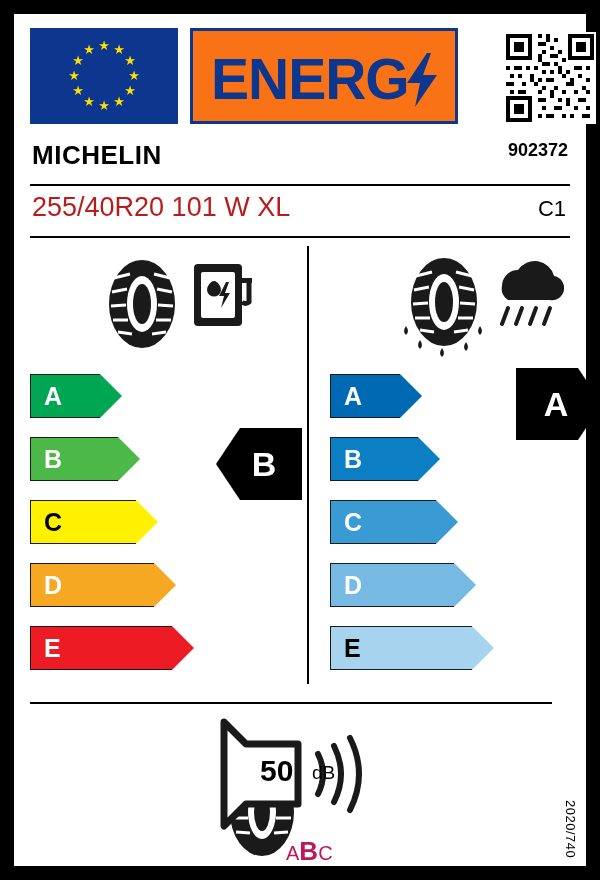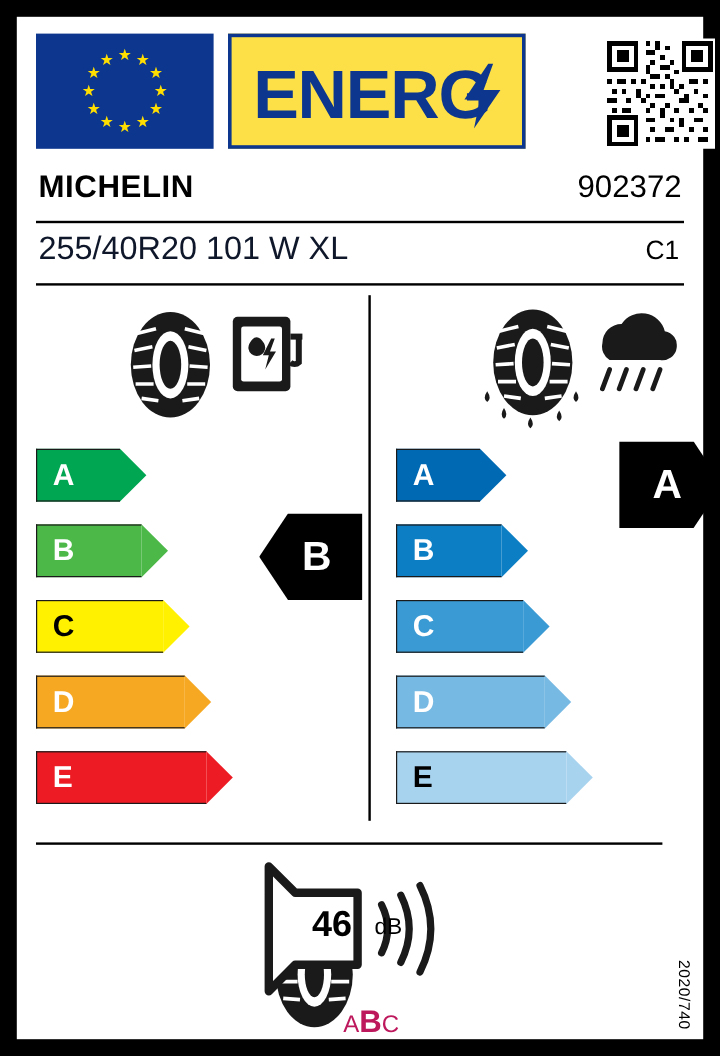--- a/index.html
+++ b/index.html
@@ -31,23 +31,23 @@
     position: absolute;
     width: 12px; height: 12px;
     color: #ffde00;
     font-size: 13px;
     line-height: 12px;
     text-align: center;
   }
   .energy-box {
     position: absolute;
     left: 160px; top: 0;
-    width: 248px; height: 96px;
+    width: 268px; height: 96px;
     border: 3px solid #0d378f;
-    background: #fde047;
+    background: #f97316;
   }
   .energy-text {
     position: absolute;
     left: 18px; top: 18px;
     font-size: 57px;
     font-weight: bold;
     color: #0d378f;
     letter-spacing: -1px;
     line-height: 60px;
   }
@@ -72,40 +72,40 @@
     position: absolute;
     left: 2px; top: 6px;
     font-size: 26px;
     font-weight: bold;
     letter-spacing: 0.5px;
     color: #000;
   }
   .brand-code {
     position: absolute;
     right: 2px; top: 6px;
-    font-size: 26px;
-    font-weight: normal;
+    font-size: 18px;
+    font-weight: bold;
     color: #000;
   }
   .hline {
     position: absolute;
     background: #000;
   }
 
   
   .size-row {
     position: absolute;
     left: 16px; top: 178px;
     width: 540px; height: 40px;
   }
   .size-text {
     position: absolute;
     left: 2px; top: 0;
     font-size: 27px;
-    color: #0f172a;
+    color: #b91c1c;
   }
   .class-text {
     position: absolute;
     right: 4px; top: 4px;
     font-size: 22px;
     color: #000;
   }
 
   
   .pic-fuel { position: absolute; left: 76px; top: 238px; width: 170px; height: 100px; }
@@ -476,19 +476,19 @@
       </g>
       <g>
         <path d="M46 30 h52 v60 h-52 l-22 22 v-104 z" fill="#fff" stroke="#1a1a1a" stroke-width="7" stroke-linejoin="round"></path>
       </g>
       <g fill="none" stroke="#1a1a1a" stroke-width="6" stroke-linecap="round">
         <path d="M118 40 q10 20 0 40"></path>
         <path d="M134 32 q14 28 0 56"></path>
         <path d="M150 24 q18 36 0 72"></path>
       </g>
     </svg>
-    <div class="db-value">46</div>
+    <div class="db-value">50</div>
     <div class="db-unit">dB</div>
     <div class="abc"><span>A</span><b>B</b><span>C</span></div>
   </div>
 
   <div class="docref">2020/740</div>
 </div>
 
 </body></html>

